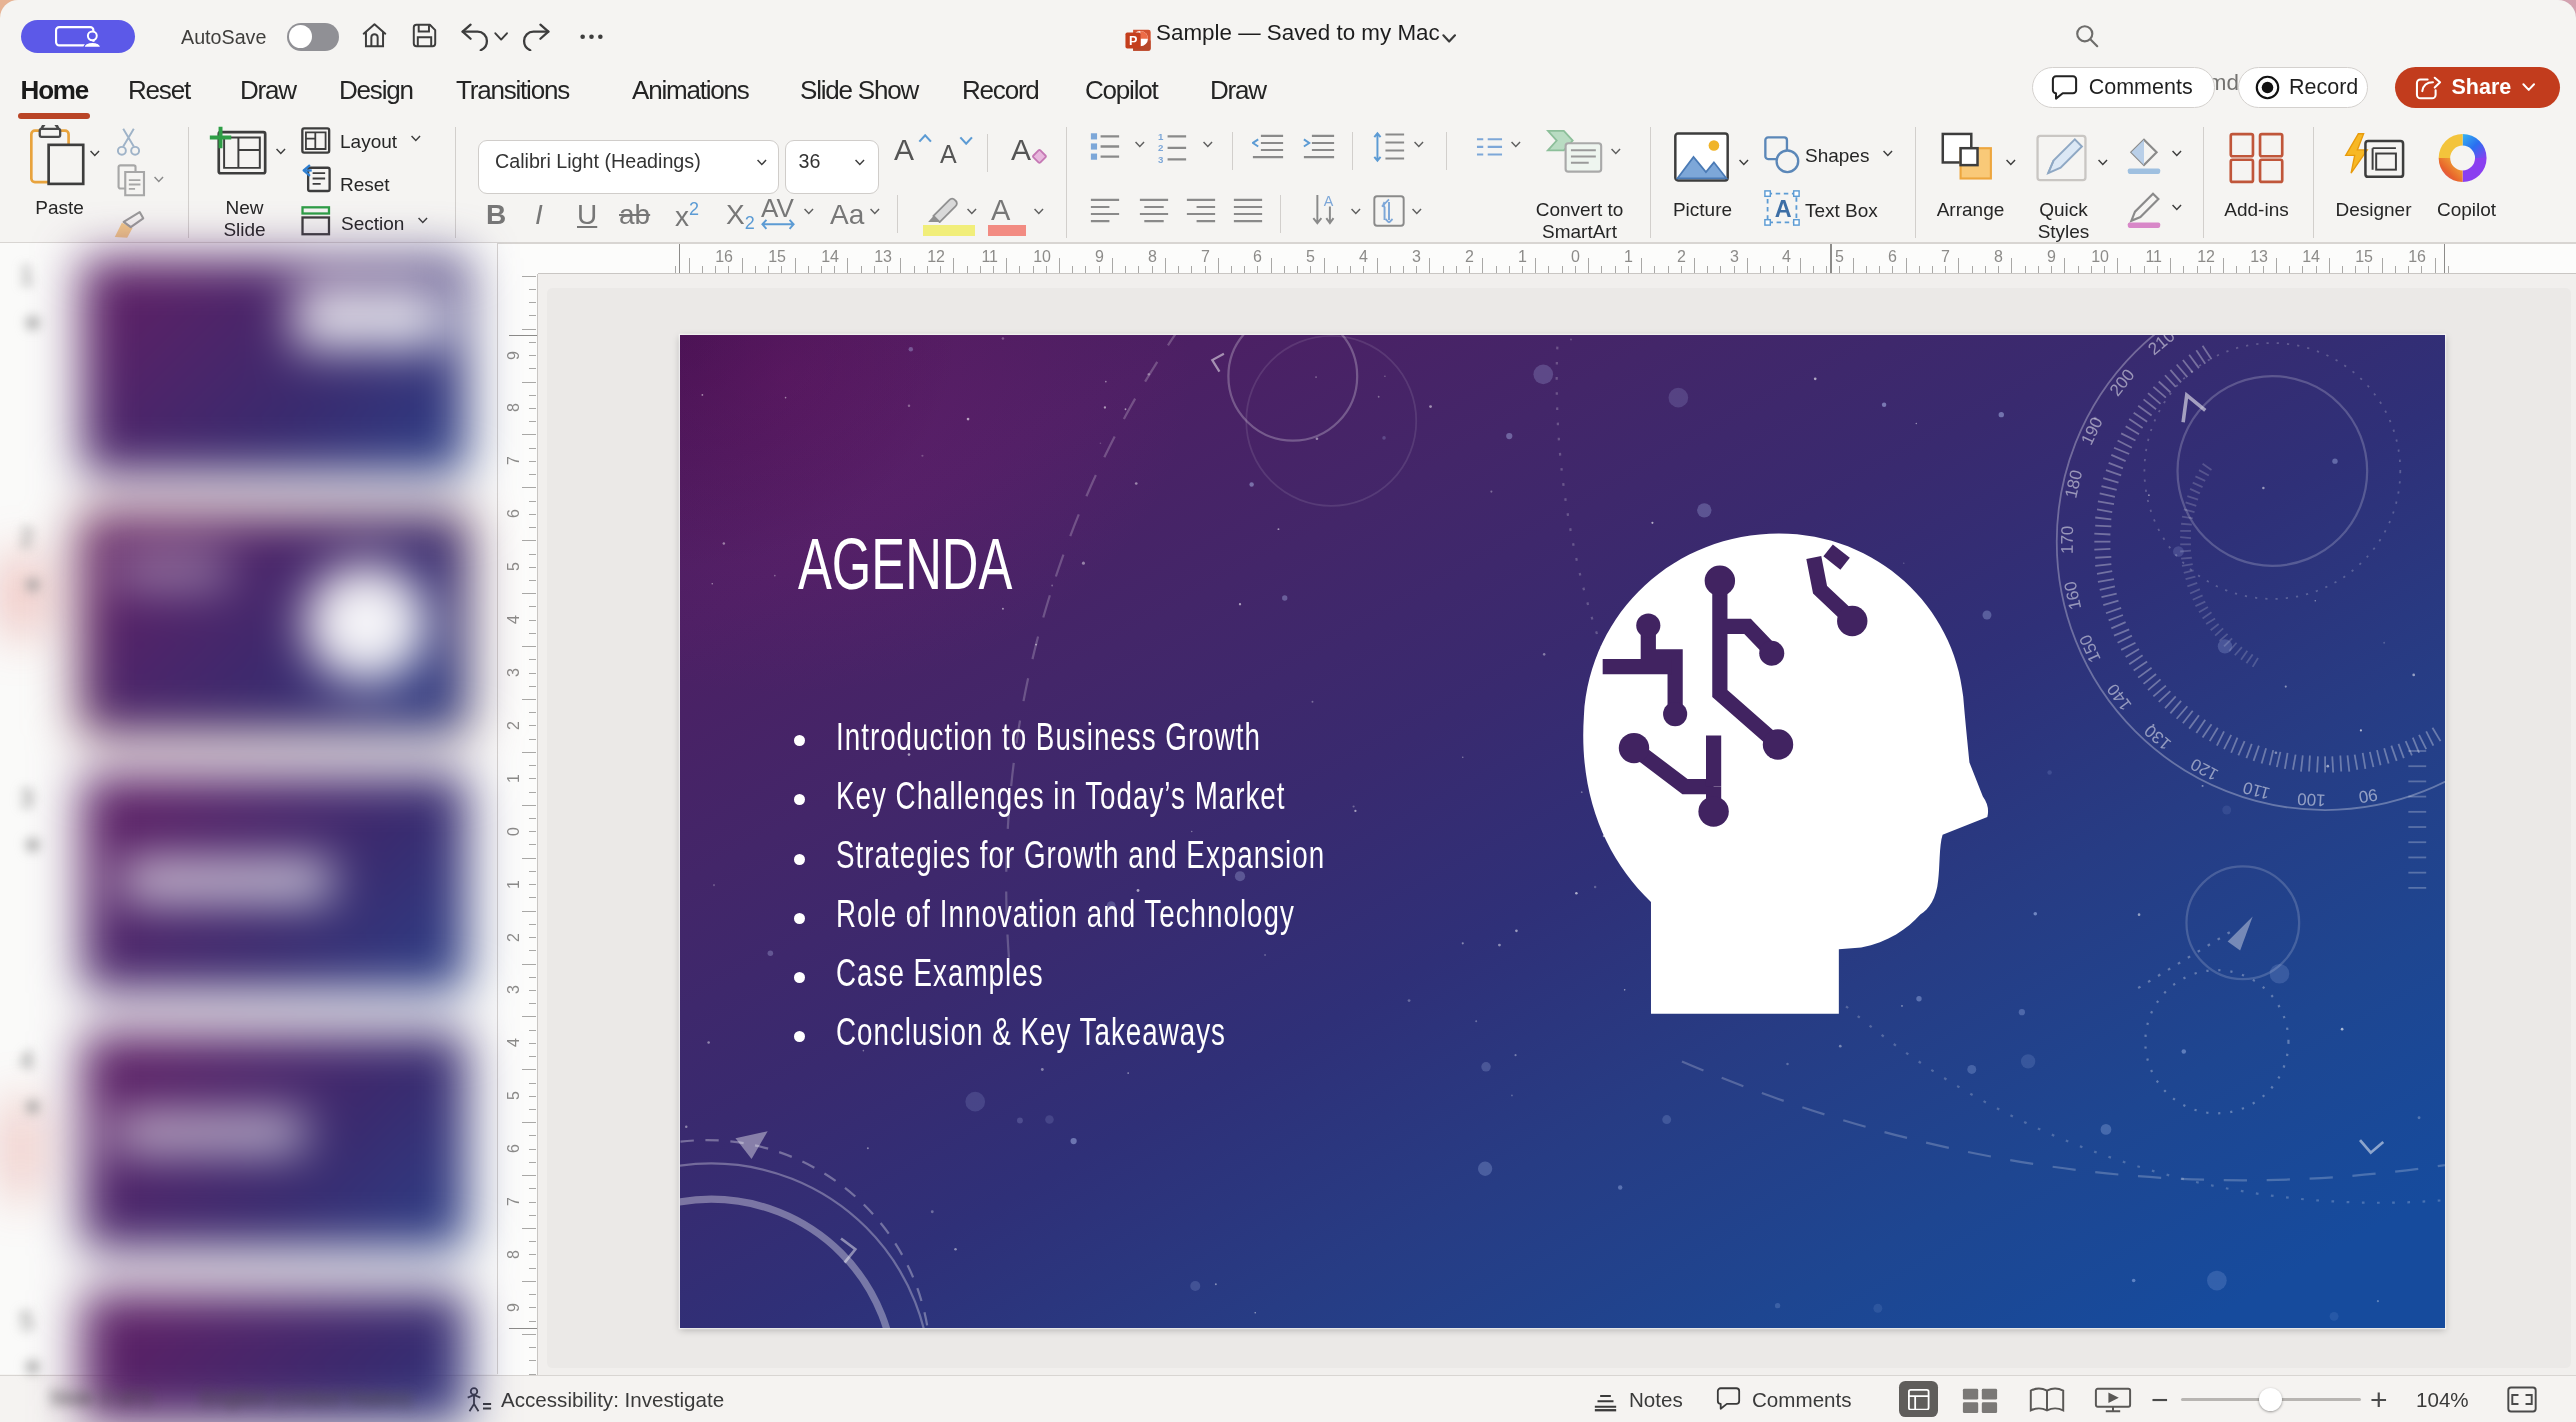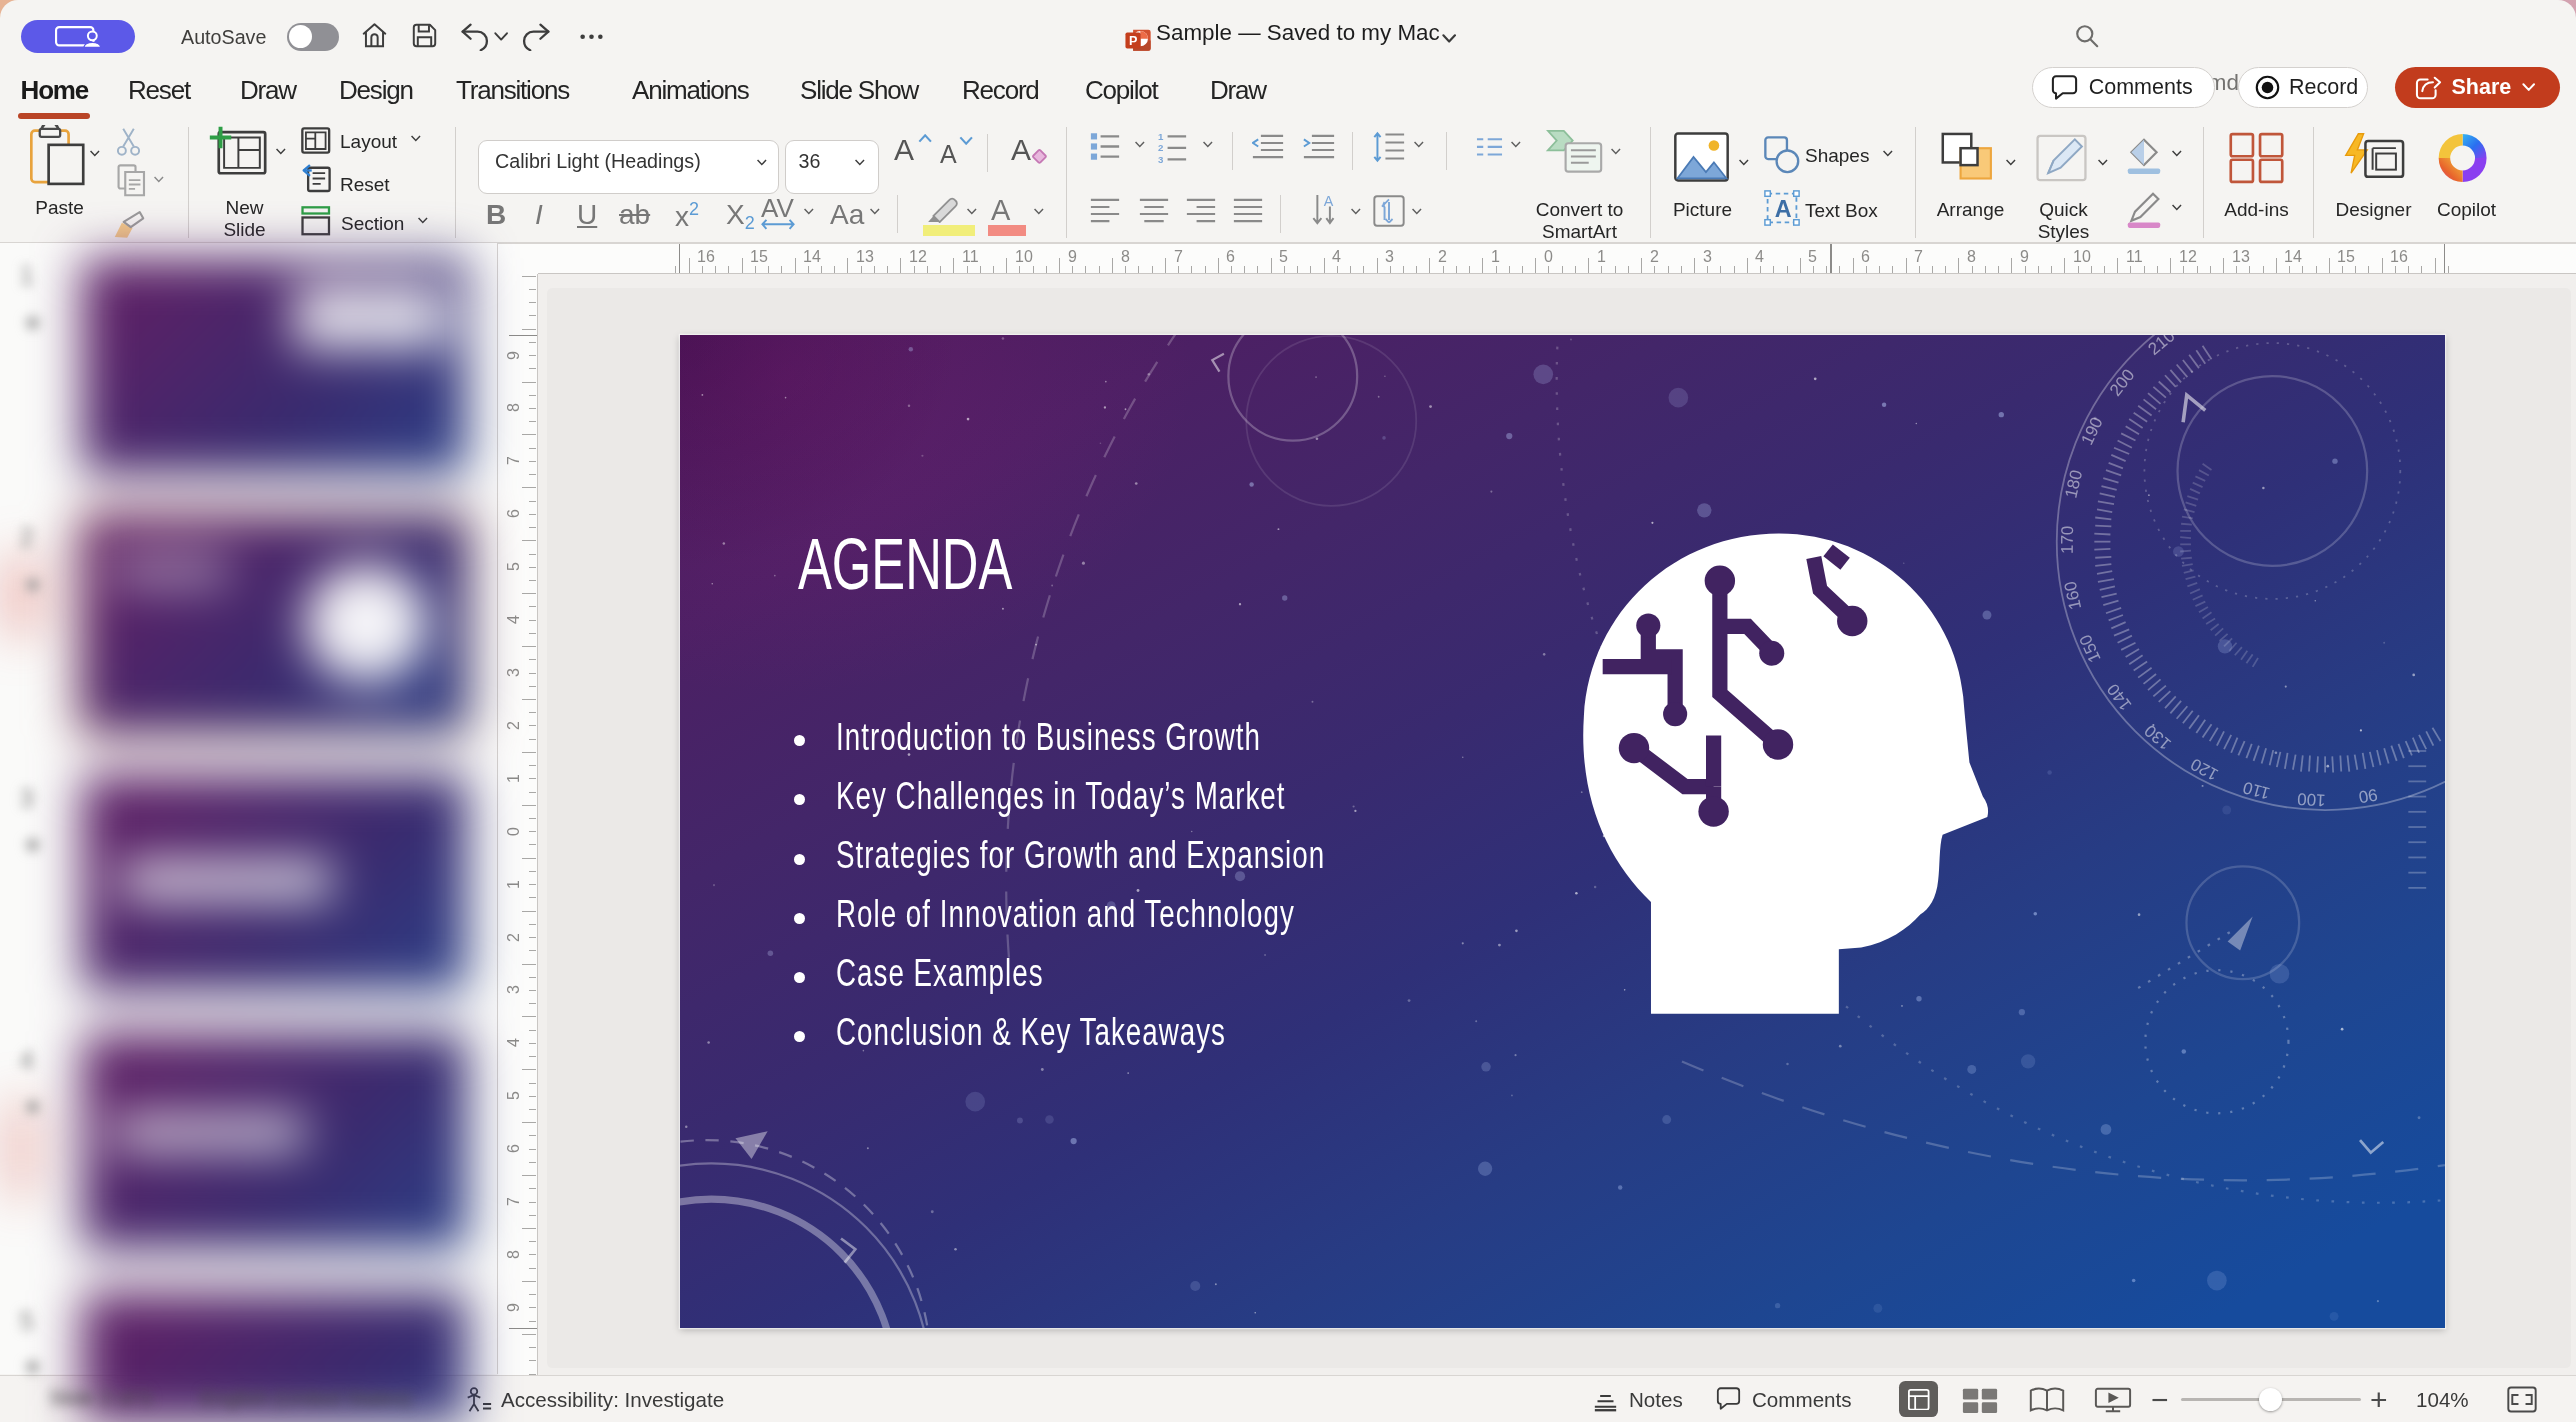--- a/index.html
+++ b/index.html
@@ -55,21 +55,21 @@
   .agenda { position:absolute; left:118px; top:193px; font-size:72px; line-height:72px; color:#fff; transform:scaleX(.705); transform-origin:0 0; white-space:nowrap; }
   .bt { position:absolute; left:156px; font-size:38px; line-height:38px; letter-spacing:1.4px; color:#fff; transform:scaleX(.73); transform-origin:0 0; white-space:nowrap; }
   .bd { position:absolute; left:114px; width:11.2px; height:11.2px; border-radius:50%; background:#fff; }
 
   
   .statusbar { position:absolute; left:0; top:1375px; width:2576px; height:47px; background:#f5f3f1; border-top:1.3px solid #d8d5d2; font-size:20.6px; color:#3a3a3a; }
   .blurwrap { position:absolute; left:0; top:0; width:487px; height:1422px; filter:blur(24px); z-index:10; overflow:hidden; }
   .blurwrap2 { position:absolute; left:0; top:0; width:487px; height:1422px; filter:blur(5.4px); z-index:11; overflow:hidden; }
   .thumb { position:absolute; left:82px; width:385px; height:216px; border-radius:3.6px; }
 
-  .hnum { position:absolute; top:3.6px; width:36px; text-align:left; font-size:16px; color:#8c8b89; }
+  .hnum { position:absolute; top:3.6px; width:36px; text-align:right; font-size:16px; color:#8c8b89; }
   .htick { position:absolute; width:1.3px; background:#a9a8a6; }
   .htick.s { top:21.5px; height:7.2px; }
   .htick.t { top:14.3px; height:14.3px; }
   .htick.edge { top:0; height:29px; background:#8c8b89; }
   .htick.edge2 { top:0; height:29px; background:#8c8b89; width:2.2px; }
   .vnum { position:absolute; left:7.2px; width:25px; height:25px; font-size:16px; color:#8c8b89; transform:rotate(-90deg); text-align:center; }
   .vtick { position:absolute; height:1.3px; background:#a9a8a6; }
   .vtick.s { left:31px; width:7.2px; }
   .vtick.t { left:24px; width:14.3px; }
   .vtick.edge { left:10.7px; width:28px; background:#8c8b89; }

